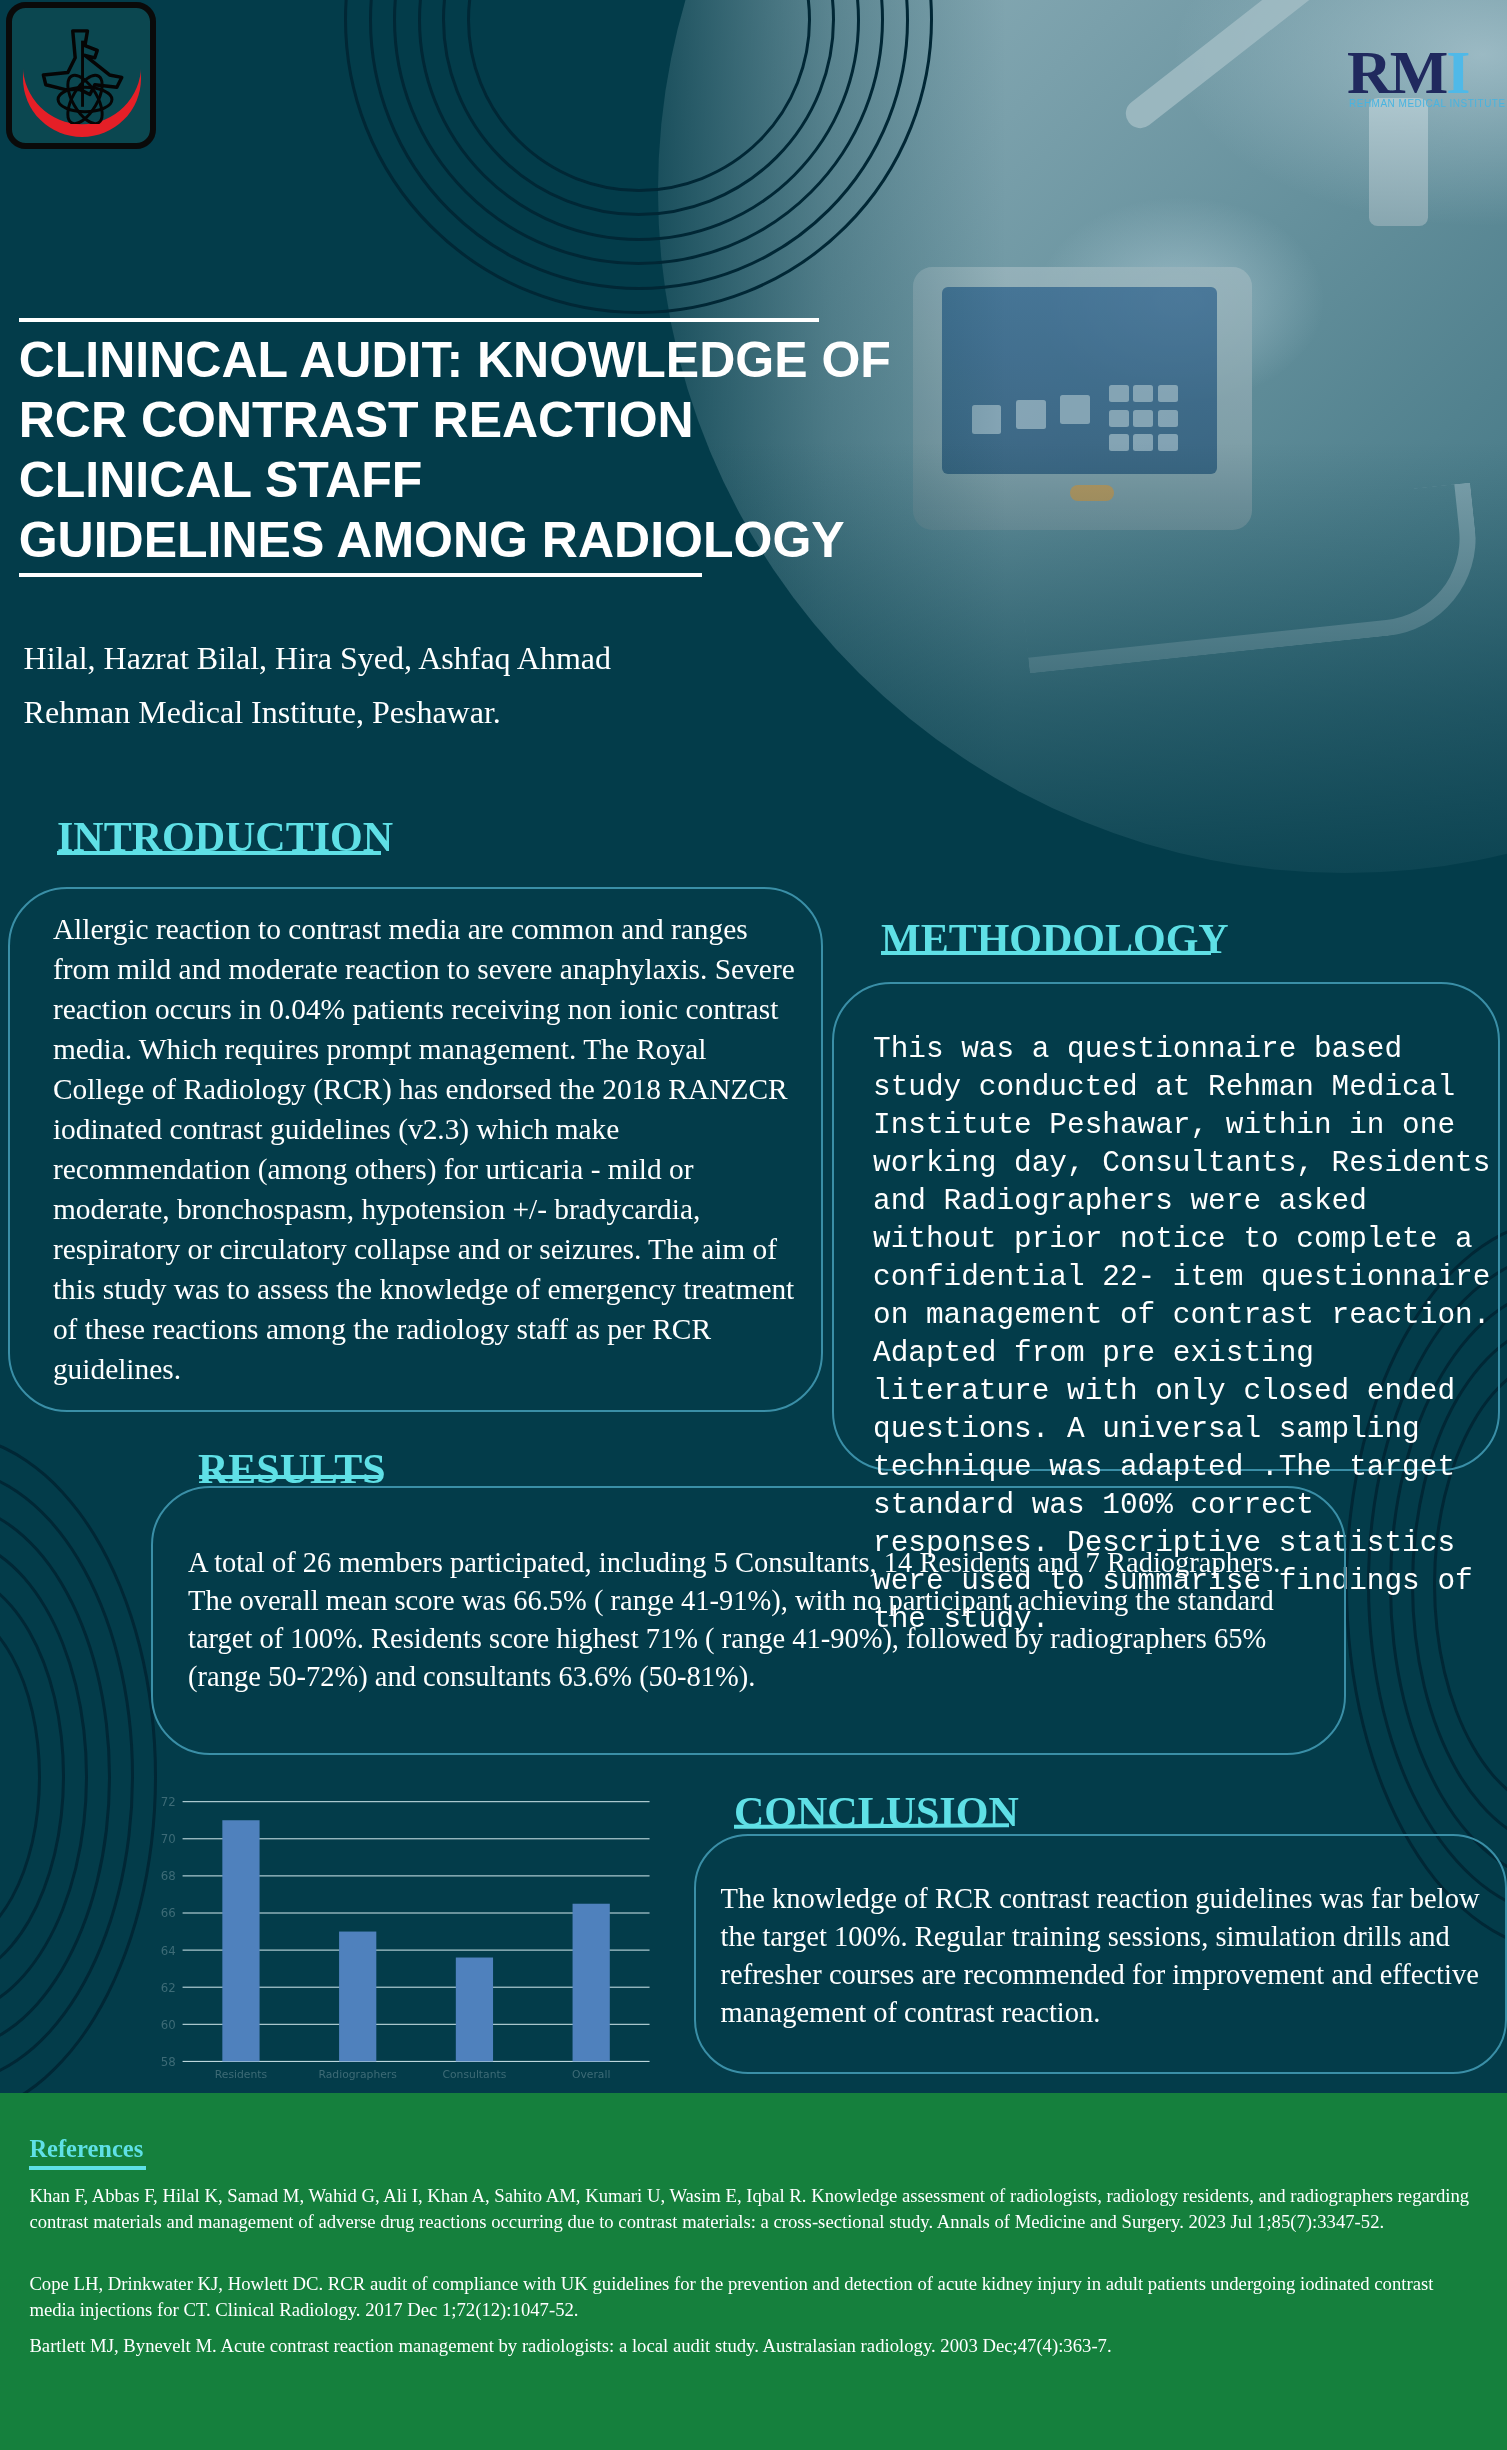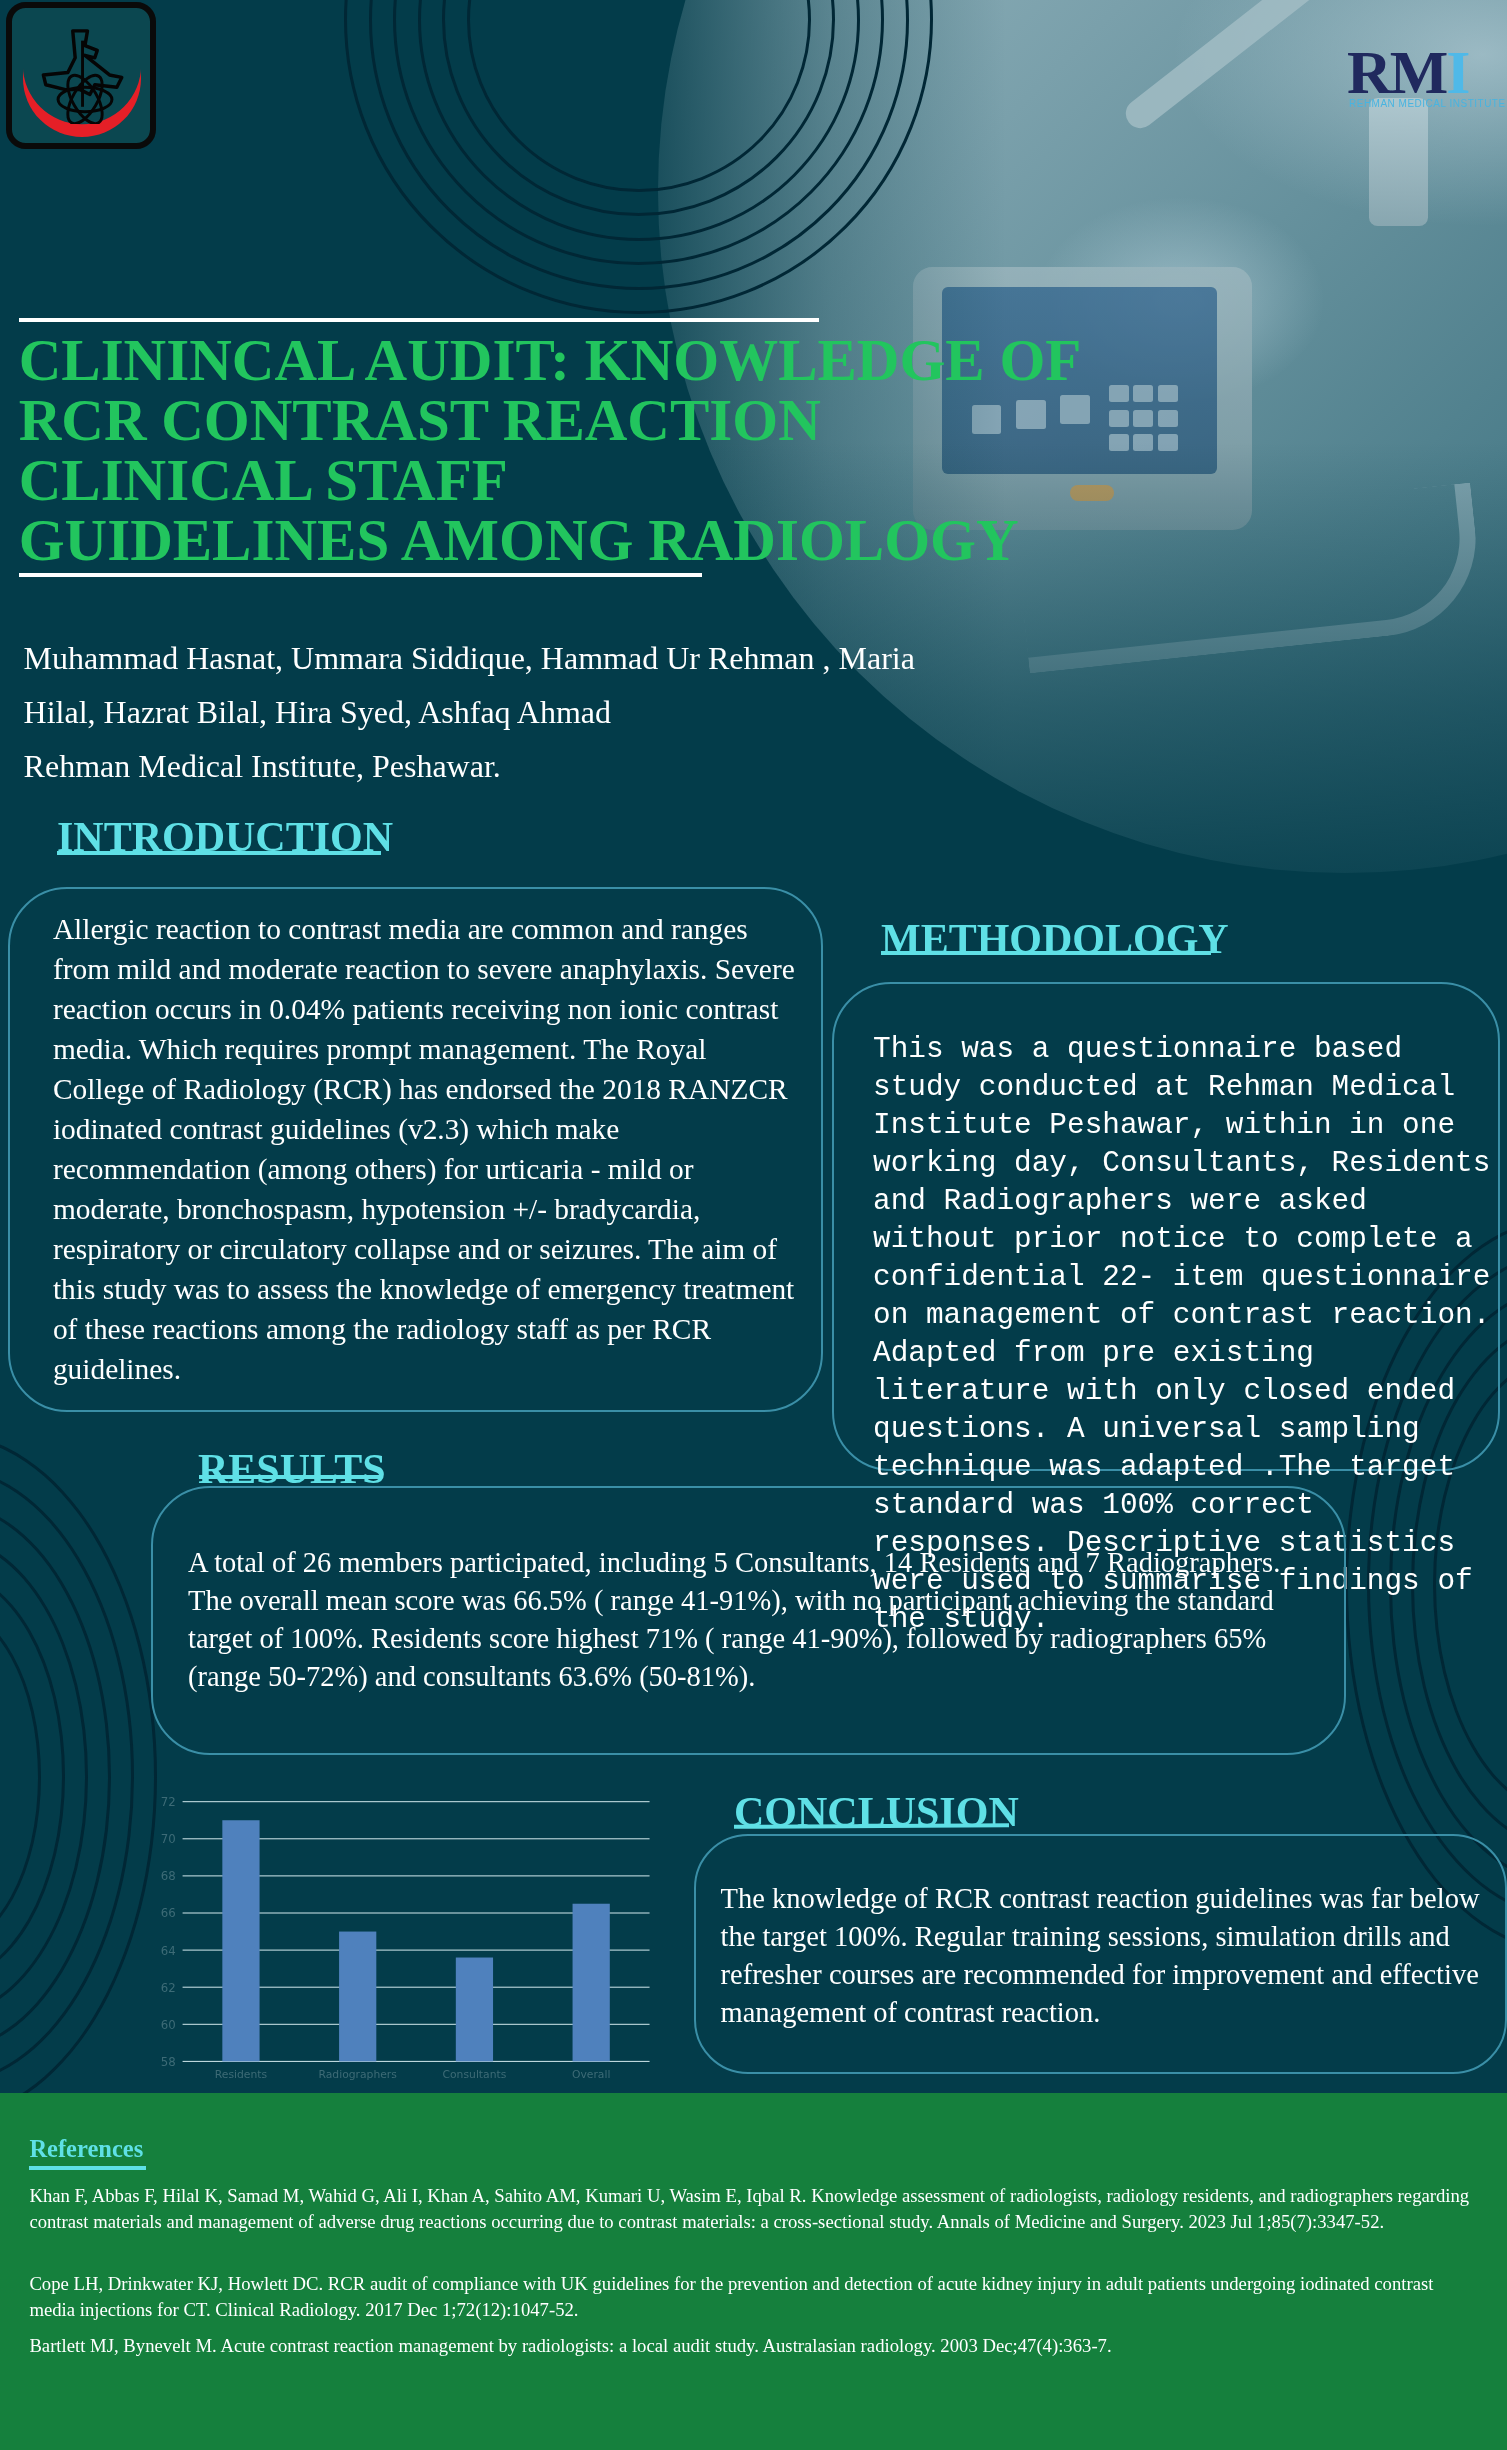--- a/index.html
+++ b/index.html
@@ -84,22 +84,22 @@
   .logo-rmi .i { color: #4fb9e8; }
   .logo-rmi-sub {
     position: absolute; left: 1349px; top: 98px; font-family: "Liberation Sans", sans-serif;
     font-size: 10px; letter-spacing: 0.5px; color: #48b4e0;
   }
 
   
   .title-rule { position: absolute; height: 4.4px; background: #ffffff; }
   .title {
     position: absolute; left: 18.7px; top: 330px; width: 1129px;
-    font-family: Liberation Serif, serif; font-weight: bold;
-    font-size: 59px; line-height: 60px; color: #22c55e; margin: 0;
+    font-family: Liberation Sans, sans-serif; font-weight: bold;
+    font-size: 50px; line-height: 60px; color: #ffffff; margin: 0;
   }
   .authors {
     position: absolute; left: 23.6px; top: 631px; width: 1031px;
     font-size: 32px; line-height: 54px; color: #ffffff;
   }
 
   
   .heading {
     position: absolute; font-family: "Liberation Serif", serif; font-weight: bold;
     font-size: 42px; line-height: 1; color: #5fe0e6; margin: 0;
@@ -197,21 +197,20 @@
 <div class="title-rule" style="left:18.7px;top:318px;width:800px;"></div>
 <h1 class="title">
   <span style="display:block">CLININCAL AUDIT: KNOWLEDGE OF</span>
   <span style="display:block">RCR CONTRAST REACTION</span>
   <span style="display:block">CLINICAL STAFF</span>
   <span style="display:block">GUIDELINES AMONG RADIOLOGY</span>
 </h1>
 <div class="title-rule" style="left:18.7px;top:573px;width:683px;"></div>
 
 <div class="authors">
-  <div>Muhammad Hasnat, Ummara Siddique, Hammad Ur Rehman , Maria</div>
   <div>Hilal, Hazrat Bilal, Hira Syed, Ashfaq Ahmad</div>
   <div>Rehman Medical Institute, Peshawar.</div>
 </div>
 
 <h2 class="heading" style="left:57px;top:816px;">INTRODUCTION</h2>
 <div class="heading-rule" style="left:57px;top:851px;width:324px;"></div>
 <div class="panel" style="left:7.9px;top:887px;width:815px;height:525px;">
   <div class="panel-text" style="position:absolute;left:43px;top:19.6px;width:746px;">Allergic reaction to contrast media are common and ranges from mild and moderate reaction to severe anaphylaxis. Severe reaction occurs in 0.04% patients receiving non ionic contrast media. Which requires prompt management. The Royal College of Radiology (RCR) has endorsed the 2018 RANZCR iodinated contrast guidelines (v2.3) which make recommendation (among others) for urticaria - mild or moderate, bronchospasm, hypotension +/- bradycardia, respiratory or circulatory collapse and or seizures. The aim of this study was to assess the knowledge of emergency treatment of these reactions among the radiology staff as per RCR guidelines.</div>
 </div>
 

